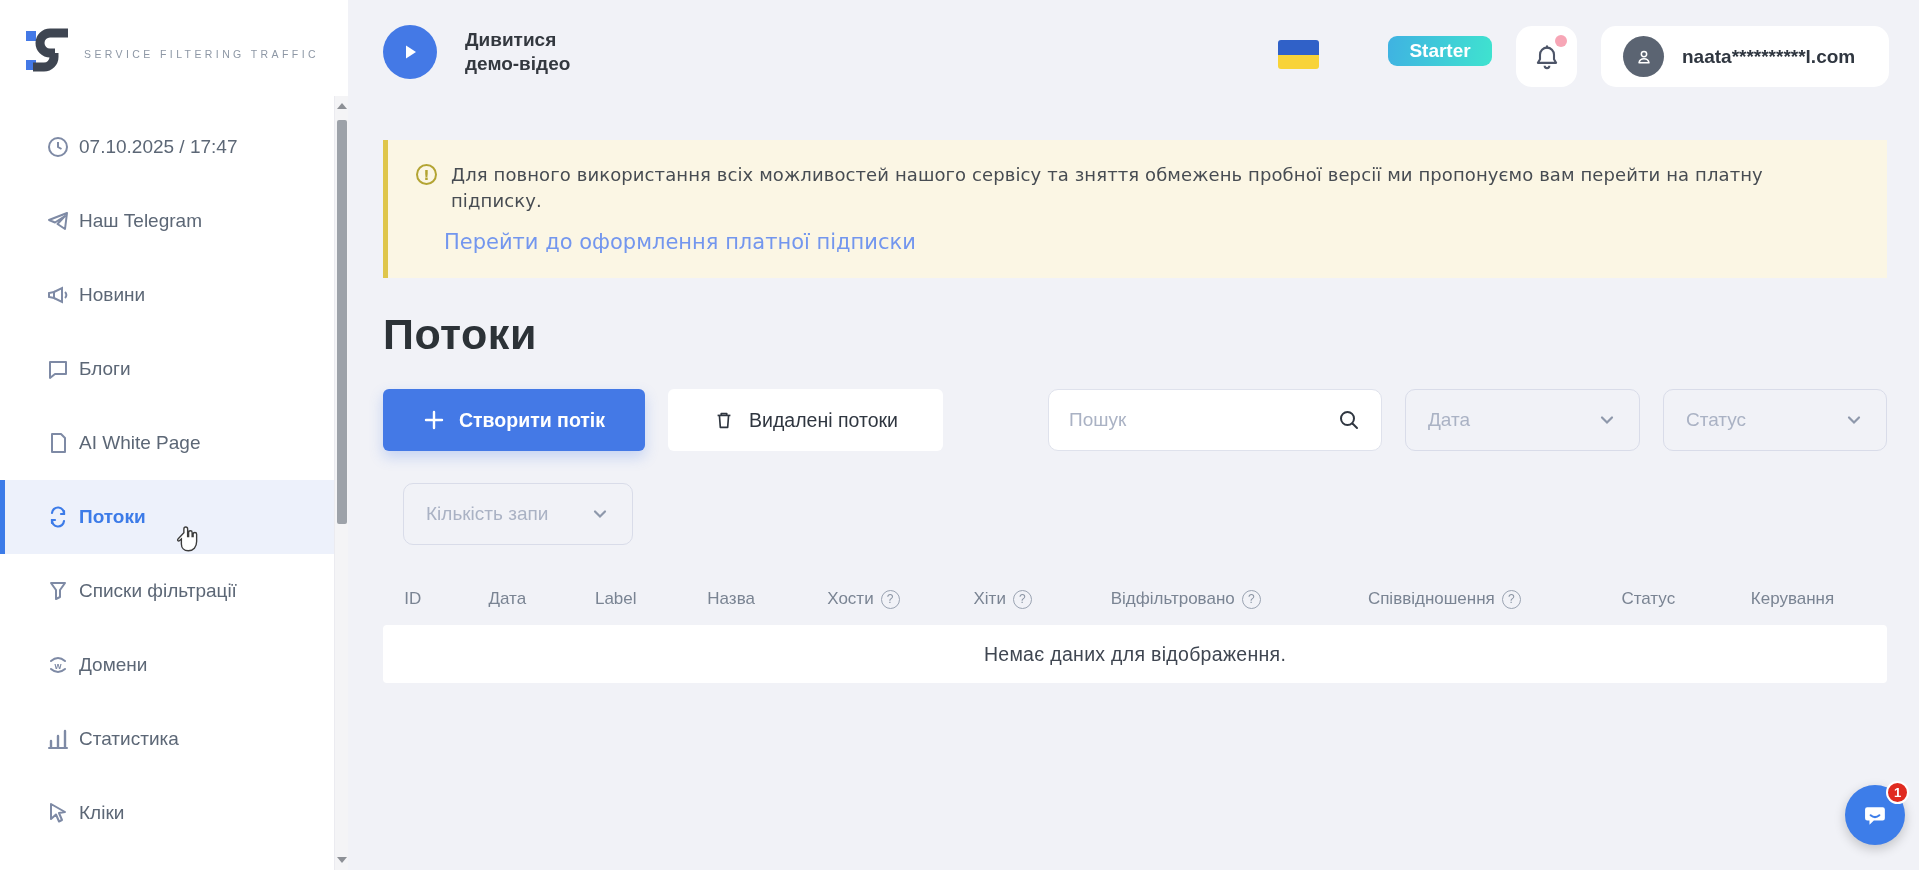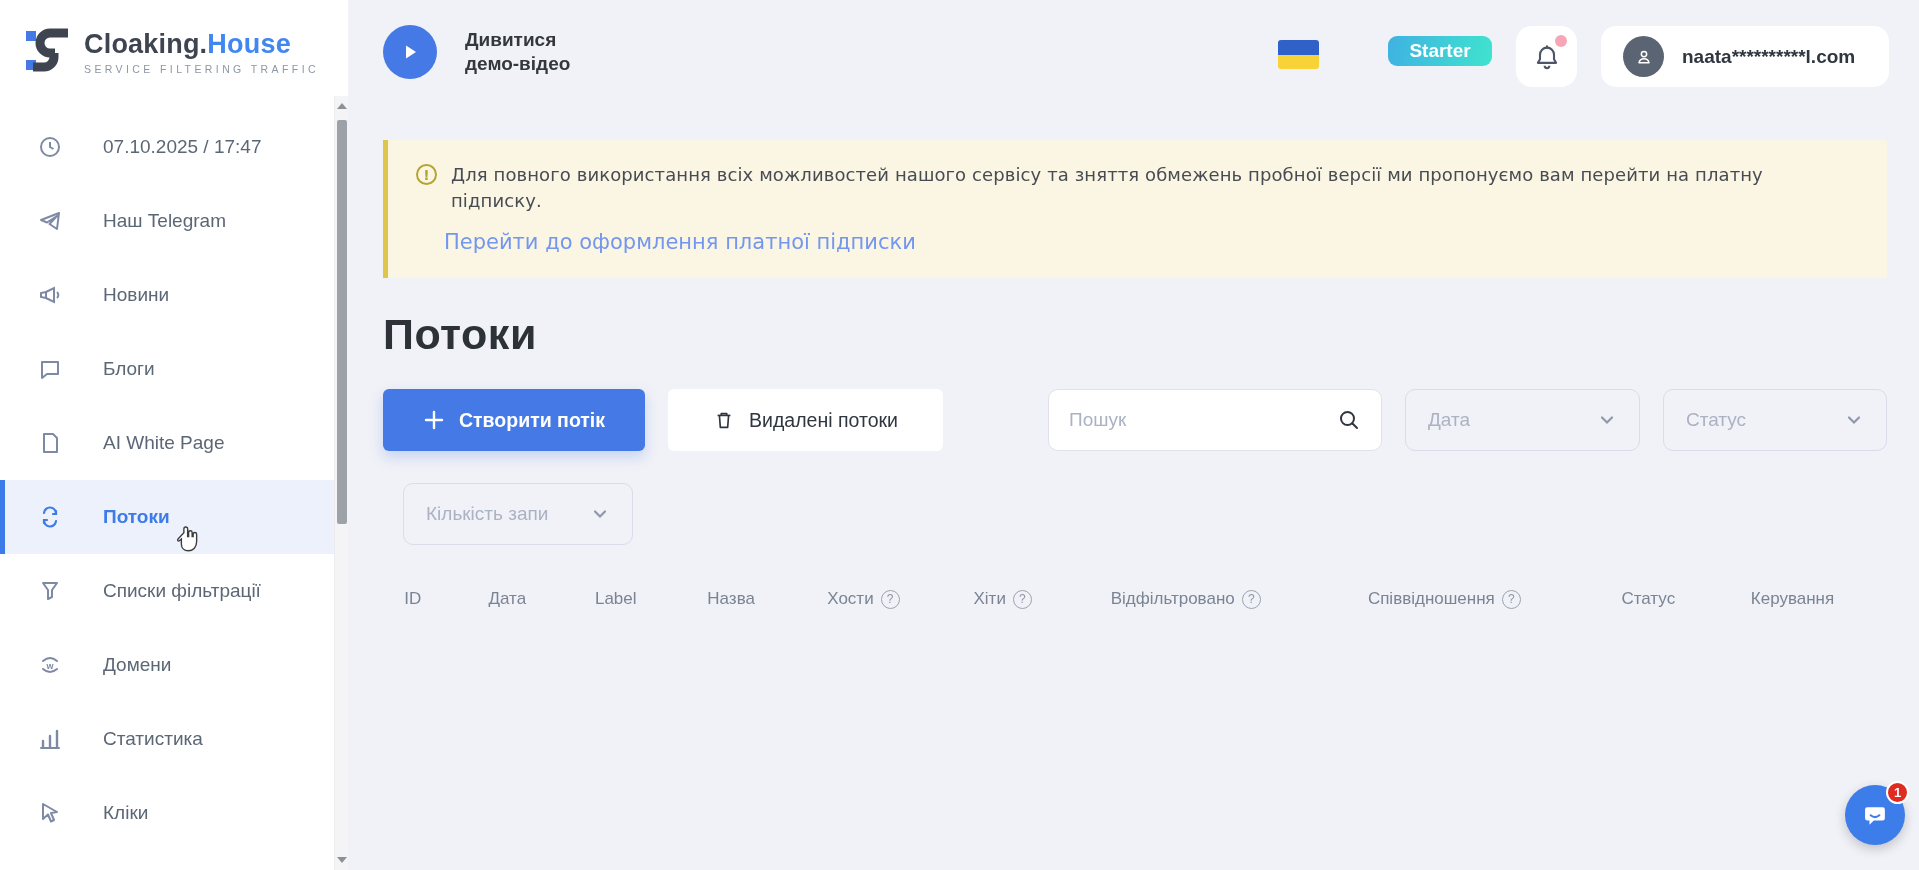--- a/index.html
+++ b/index.html
@@ -7,21 +7,21 @@
   body { font-family:"Liberation Sans", sans-serif; background:#f1f2f7; overflow:hidden; }
   .app { position:relative; width:1919px; height:870px; background:#f1f2f7; }
 
   
   .sidebar { position:absolute; left:0; top:0; width:348px; height:870px; background:#ffffff; z-index:5; }
   .logo { display:flex; align-items:center; gap:14px; padding:24px 0 0 24px; }
   .logo-text .brand-line { font-size:27px; font-weight:700; color:#3e4551; letter-spacing:.2px; }
   .logo-text .brand-line .accent { color:#4286ef; }
   .logo-text .tagline { font-size:10.5px; letter-spacing:3.4px; color:#8d97a5; margin-top:3px; font-weight:500; }
   .nav { position:absolute; top:110px; left:0; width:335px; }
-  .nav-item { display:flex; align-items:center; gap:40px; height:74px; padding-left:32px; color:#5c6776; font-size:19px; cursor:pointer; border-left:5px solid transparent; }
+  .nav-item { display:flex; align-items:center; gap:8px; height:74px; padding-left:40px; color:#5c6776; font-size:19px; cursor:pointer; border-left:5px solid transparent; }
   .nav-item .nicon { width:26px; height:26px; flex:0 0 26px; display:flex; align-items:center; justify-content:center; }
   .nav-item svg { stroke:#7e8aa5; }
   .nav-item.active { background:#edf1fb; border-left-color:#3c7be8; color:#3c7be8; font-weight:700; }
   .nav-item.active svg { stroke:#3c7be8; }
 
   
   .sb-track { position:absolute; right:0; top:96px; bottom:0; width:14px; background:#f4f4f6; border-left:1px solid #ebebf0; }
   .sb-arrow { position:absolute; left:0; width:14px; height:16px; display:flex; align-items:center; justify-content:center; }
   .sb-arrow.up { top:2px; }
   .sb-arrow.down { bottom:2px; }
@@ -92,21 +92,20 @@
     <div class="logo">
       <span>
         <svg width="46" height="52" viewBox="0 0 46 52" fill="none">
           <rect x="2" y="7" width="10" height="10" fill="#4479e6"></rect>
           <rect x="2" y="36" width="10" height="10" fill="#4479e6"></rect>
           <path d="M44 9 H26 a10 10 0 0 0 0 20 h5" stroke="#3e4551" stroke-width="9" fill="none"></path>
           <path d="M9 43 h11 a10 10 0 0 0 10-10 v-4" stroke="#3e4551" stroke-width="9" fill="none"></path>
         </svg>
       </span>
       <span class="logo-text">
-        <div class="brand-line"><span>Cloaking.</span><span class="accent">House</span></div>
         <div class="tagline">SERVICE FILTERING TRAFFIC</div>
       </span>
     </div>
 
     <nav class="nav">
       <div class="nav-item">
         <span class="nicon">
           <svg width="24" height="24" viewBox="0 0 24 24" fill="none" stroke-width="2">
               <circle cx="12" cy="12" r="9"></circle>
               <path d="M12 7v5l3.5 2"></path>
@@ -345,20 +344,21 @@
           <span class="help">?</span>
         </div>
       <div class="th w8">
           <span>Статус</span>
         </div>
       <div class="th w9">
           <span>Керування</span>
         </div>
     </div>
 
+    <div class="empty-row">Немає даних для відображення.</div>
   </section>
 
   <div class="chat">
     <svg width="30" height="30" viewBox="0 0 24 24">
       <path d="M5 5h14a2 2 0 0 1 2 2v8a2 2 0 0 1-2 2h-8l-4 4v-4H5a2 2 0 0 1-2-2V7a2 2 0 0 1 2-2z" fill="#ffffff" transform="scale(0.88) translate(1.6,1.6)"></path>
       <path d="M8.5 12.2q3.5 3 7 0" stroke="#3d7de9" stroke-width="1.6" fill="none" stroke-linecap="round"></path>
     </svg>
     <span class="chat-badge">1</span>
   </div>
 

